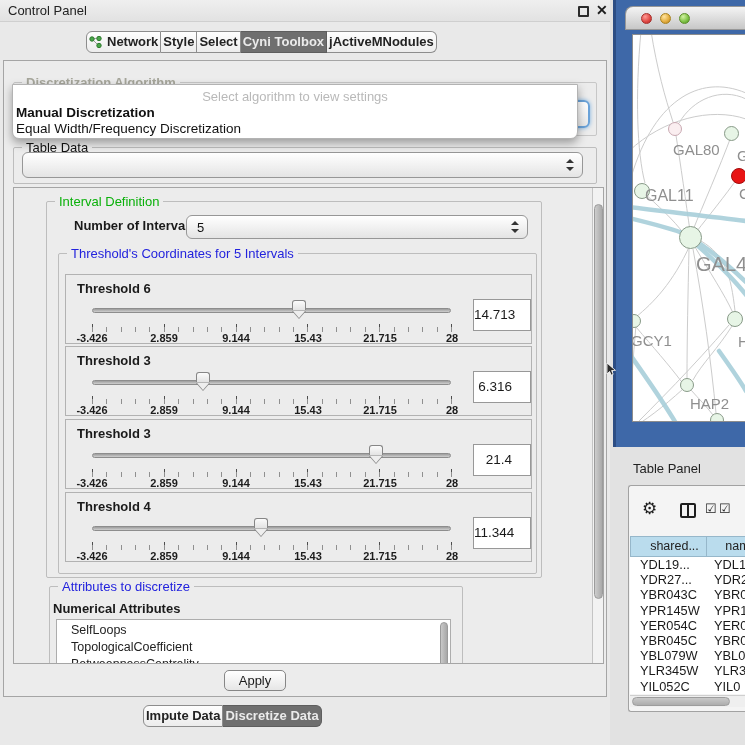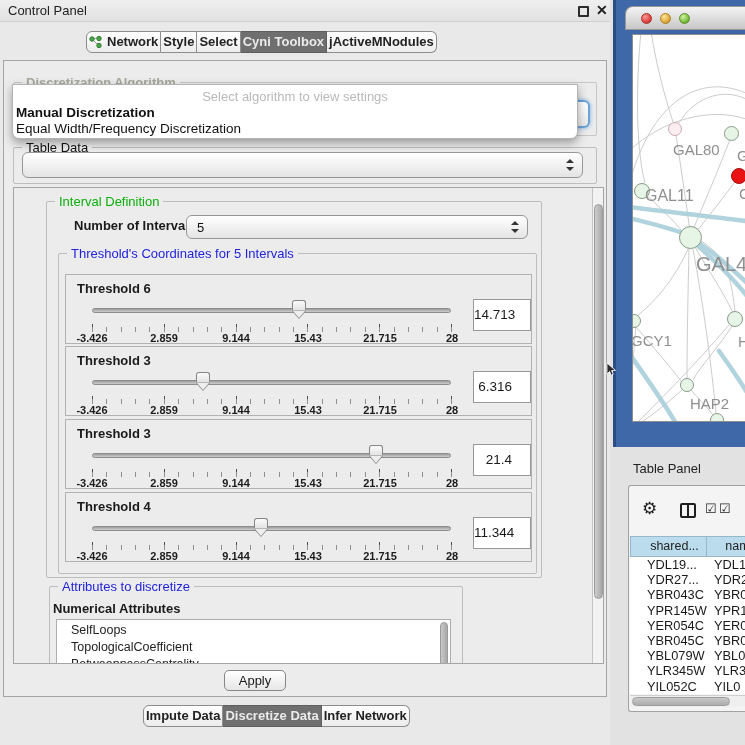--- a/index.html
+++ b/index.html
@@ -125,21 +125,21 @@
   #split-icon { left:680px; top:503px; width:16px; height:15px; border:2px solid #1e1e1e; border-radius:2px; }
   #split-icon::after { content:""; position:absolute; left:5px; top:0; width:2px; height:11px; background:#1e1e1e; }
   .check-icon { position:absolute; top:501px; font-size:13px; color:#1e1e1e; }
   #check-icon-1 { left:705px; } #check-icon-2 { left:719px; }
   .hcell { position:absolute; top:536px; height:21px; background:#badced; border:1px solid #96b7ca;
            font-size:12.5px; color:#222; text-align:center; line-height:19px; overflow:hidden; }
   #hcell-1 { left:630px; width:77px;padding-left:12px; }
   #hcell-2 { left:706px; width:70px; }
   #rows-clip { left:630px; top:557px; width:115px; height:137px; background:#fff; overflow:hidden; }
   .trow { position:relative; height:15.2px; font-size:12.8px; white-space:nowrap; }
-  .trow .c1 { display:inline-block; width:76px; padding-left:17px; }
+  .trow .c1 { display:inline-block; width:76px; padding-left:10px; }
   .trow .c2 { display:inline-block; padding-left:8px; }
   #hscroll-track { left:630px; top:695px; width:115px; height:12px; background:#efefef; border-top:1px solid #cfcfcf; }
   #hscroll-thumb { left:632px; top:697px; width:98px; height:9px; border-radius:5px;
        background:linear-gradient(#c9c9c9,#adadad); border:1px solid #9d9d9d; }
 
   #cursor { left:606px; top:363px; z-index:40; }
 </style>
 </head>
 <body>
 
@@ -309,23 +309,20 @@
   </div>
 
   <div class="abs" id="apply-btn">Apply</div>
 
   <div class="abs" id="bottom-tabs">
     <div class="seg">
         <span>Impute Data</span>
       </div>
     <div class="seg active">
         <span>Discretize Data</span>
-      </div>
-    <div class="seg">
-        <span>Infer Network</span>
       </div>
   </div>
 
   <div class="abs" id="right-col"></div>
   <div class="abs" id="net-frame"></div>
   <div class="abs" id="mac-titlebar">
     <div class="traffic" id="light-red"></div>
     <div class="traffic" id="light-yellow"></div>
     <div class="traffic" id="light-green"></div>
   </div>

